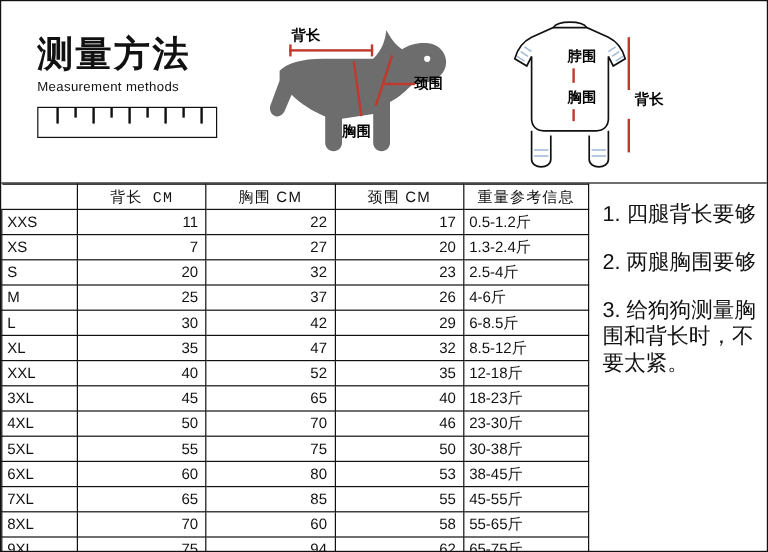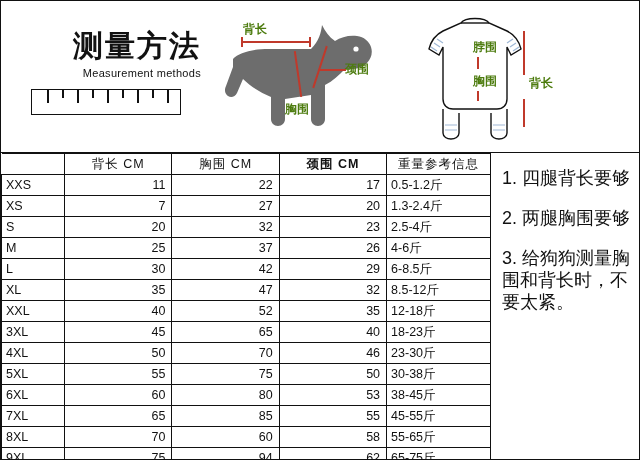--- a/index.html
+++ b/index.html
@@ -17,21 +17,20 @@
     box-sizing:border-box;
   }
 
   
   .header{
     position:absolute;left:0;top:0;width:638px;height:152px;
     box-sizing:border-box;
     border-bottom:1px solid #111;
     display:flex;
     align-items:stretch;
-    text-align:right;
   }
   .title-block{
     width:200px;
     position:relative;
     padding:28px 0 0 30px;
     box-sizing:border-box;
   }
   .title-cn{
     font-size:30px;
     font-weight:bold;
@@ -59,21 +58,21 @@
   .ruler i.t1{height:13px;}
   .ruler i.t2{height:8px;}
 
   
   .dog-area{
     width:200px;position:relative;
   }
   .lbl{
     position:absolute;
     font-size:12px;
-    color:#4d7c0f;
+    color:#000000;
     font-weight:bold;
     white-space:nowrap;
   }
   .arrow{
     position:absolute;background:#c0392b;
   }
   svg.dog{position:absolute;left:24px;top:18px;}
   svg.suit{position:absolute;left:20px;top:12px;}
 
   .suit-area{
@@ -101,23 +100,23 @@
   thead th{
     text-align:center;
     font-family:"Liberation Sans", sans-serif;
     letter-spacing:1px;
   }
   thead th.first{border-left:none;}
   td.size{width:68px;text-align:left;}
   td.num{width:120px;text-align:right;padding-right:6px;}
   td.note{width:116px;text-align:left;}
   th.c1{width:68px;}
-  th.c2{width:120px;}
+  th.c2{width:120px;font-family:Liberation Mono, monospace;}
   th.c3{width:120px;}
-  th.c4{width:120px;font-weight:bold;}
+  th.c4{width:120px;}
   th.c5{width:116px;}
 
   
   .notes{
     position:absolute;left:491px;top:152px;width:147px;
     height:307px;
     box-sizing:border-box;
     padding:14px 8px 0 10px;
     font-size:18px;
     line-height:22px;

